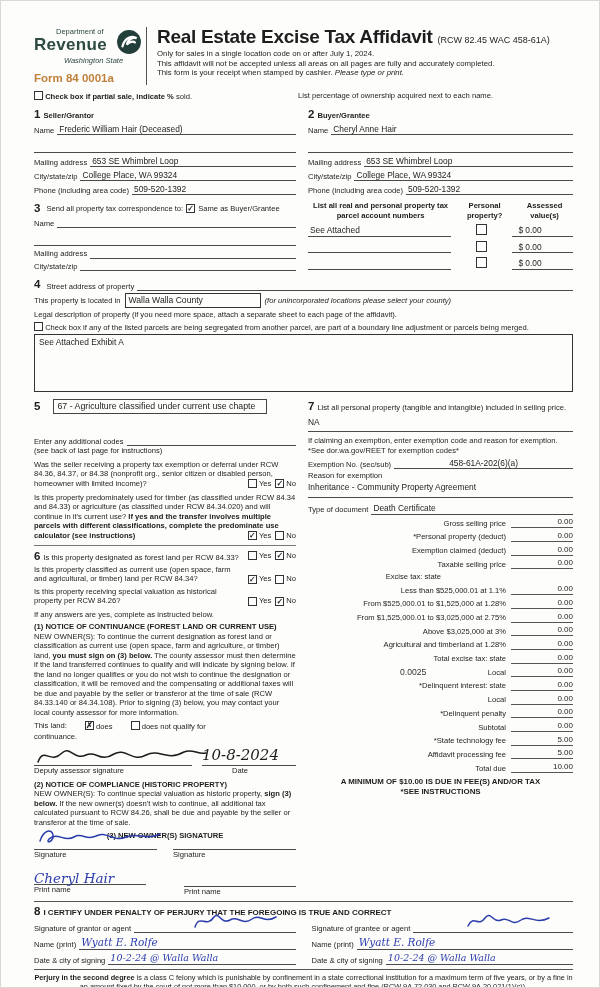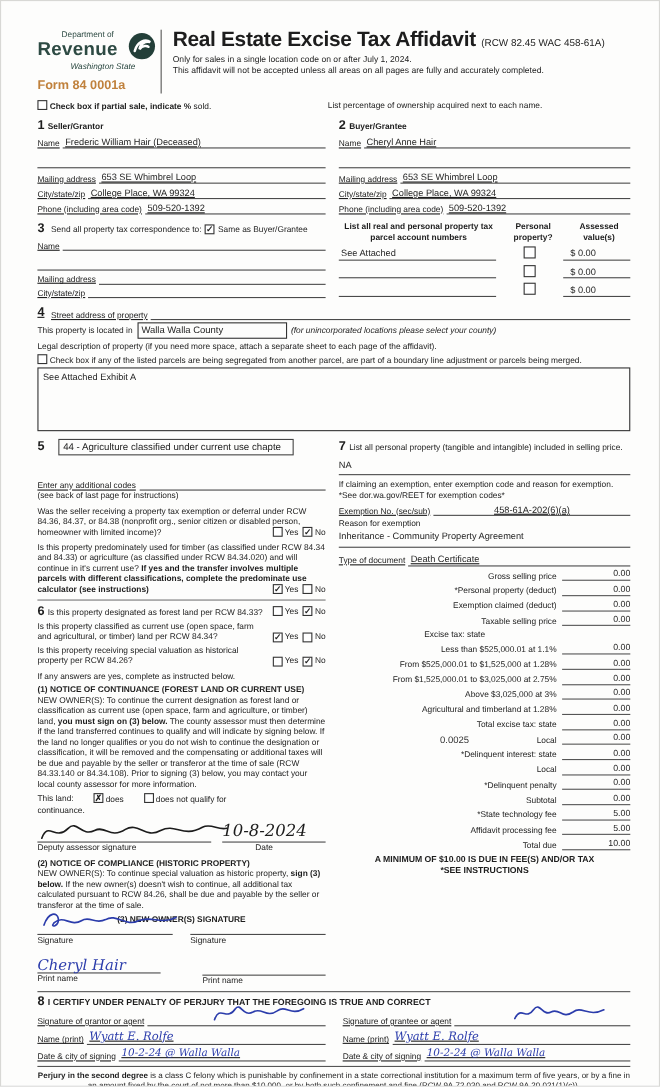--- a/index.html
+++ b/index.html
@@ -1,21 +1,21 @@
 <!DOCTYPE html>
 <html><head>
 <meta charset="utf-8">
 <style>
   html,body{margin:0;padding:0;background:#e9e9e7;}
   .page{width:600px;height:988px;background:#fdfdfc;position:relative;box-sizing:border-box;
         padding:26px 26px 0 33px;font-family:"Liberation Sans",sans-serif;font-size:7.6px;
         color:#1d1d1d;line-height:1.25;overflow:hidden;border:1px solid #d8d8d5;}
   .b{font-weight:bold}.i{font-style:italic}
   .row{display:flex}
-  .frow{display:flex;align-items:flex-end;gap:3px;margin-top:2.5px;text-decoration:underline;}
+  .frow{display:flex;align-items:flex-end;gap:3px;margin-top:2.5px;}
   .fill{flex:1;border-bottom:0.9px solid #4a4a4a;min-height:9px;padding:0 2px;}
   .typed{font-size:8.4px;}
   .cb{display:inline-block;width:7px;height:7px;border:1px solid #333;font-size:8px;line-height:7px;
       text-align:center;vertical-align:-1px;font-weight:bold;overflow:hidden;background:#fff;flex:none;}
   .secnum{font-weight:bold;font-size:11.5px;margin-right:3px;}
   .yn{white-space:nowrap;display:flex;align-items:center;gap:2px;margin-left:4px;}
   
   .hdr{display:flex;margin-bottom:6px;}
   .logo{width:112px;position:relative;flex:none;}
   .logo .dpt{font-size:7.5px;color:#2d4a43;margin-left:22px;}
@@ -81,20 +81,24 @@
       <div class="frm">Form 84 0001a</div>
     </div>
     <div class="tblock">
       <div class="t1">
         <span>Real Estate Excise Tax Affidavit</span>
         <small>(RCW 82.45 WAC 458-61A)</small>
       </div>
       <div class="tnotes">
         <div>Only for sales in a single location code on or after July 1, 2024.</div>
         <div>This affidavit will not be accepted unless all areas on all pages are fully and accurately completed.</div>
+        <div>
+          <span>This form is your receipt when stamped by cashier.</span>
+          <span class="i">Please type or print.</span>
+        </div>
       </div>
     </div>
   </div>
 
   <div class="row" style="justify-content:space-between;margin-bottom:5px;">
     <div>
       <span class="cb"></span>
       <span class="b">Check box if partial sale, indicate %</span>
       <span class="fillw" style="width:48px;"></span>
       <span>sold.</span>
@@ -216,21 +220,21 @@
     <div class="legalbox">
       <span class="typed">See Attached Exhibit A</span>
     </div>
   </div>
 
   <div class="cols" style="margin-top:7px;">
 
     <div class="col-l">
       <div style="display:flex;align-items:center;gap:10px;">
         <span class="secnum">5</span>
-        <span class="codebox">44 - Agriculture classified under current use chapte</span>
+        <span class="codebox">67 - Agriculture classified under current use chapte</span>
       </div>
       <div class="frow" style="margin-top:22px;">
         <span class="lbl">Enter any additional codes</span>
         <span class="fill"></span>
       </div>
       <div>(see back of last page for instructions)</div>
 
       <div style="display:flex;margin-top:4px;">
         <div style="flex:1;">Was the seller receiving a property tax exemption or deferral under RCW 84.36, 84.37, or 84.38 (nonprofit org., senior citizen or disabled person, homeowner with limited income)?</div>
       </div>

